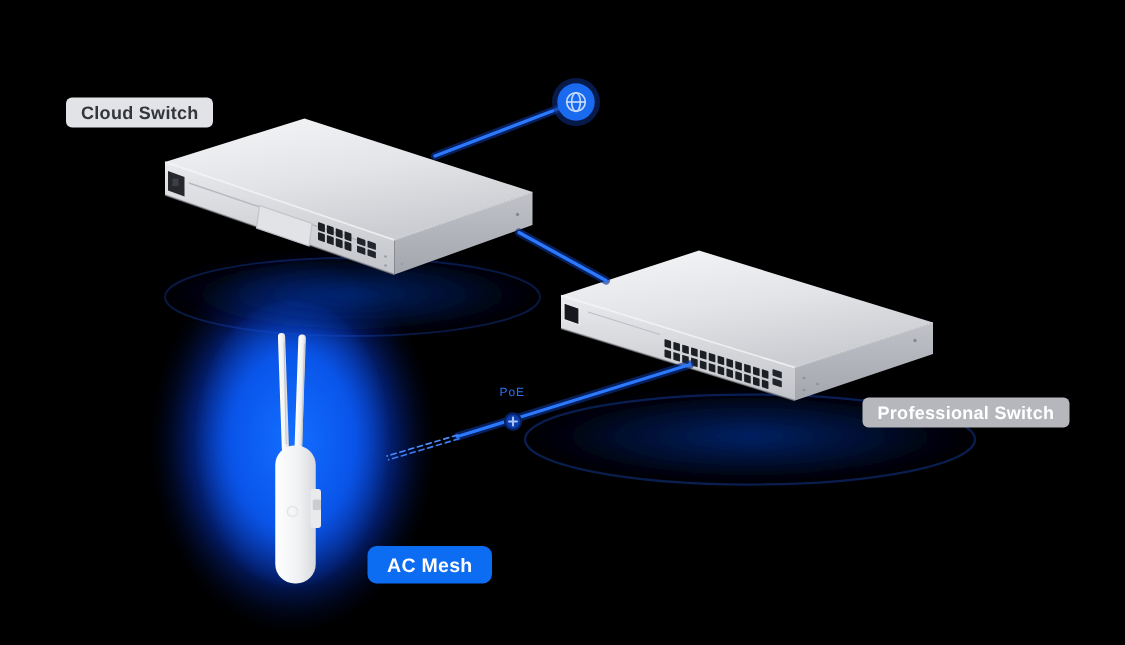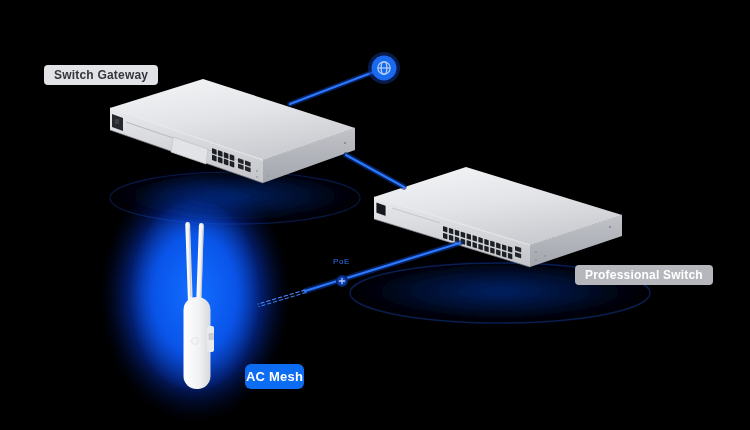--- a/index.html
+++ b/index.html
@@ -10,21 +10,21 @@
   }
   #stage svg{position:absolute;left:0;top:0;}
   .chip{
     position:absolute;display:inline-block;white-space:nowrap;
     border-radius:4px;padding:4px 10px;font-size:12px;font-weight:600;
     letter-spacing:.2px;line-height:1;
   }
   .chip-gateway{left:44px;top:65px;background:var(--gateway-label-bg,#e2e3e7);color:var(--gateway-label-text,#33363c);}
   .chip-switch{left:575px;top:265px;background:var(--switch-label-bg,#b5b7bc);color:var(--switch-label-text,#fff);}
   .chip-apmesh{left:245px;top:364px;background:var(--ap-label-bg,#0c6cf2);color:var(--ap-label-text,#fff);
-    border-radius:6px;padding:6px 1px;font-size:13px;font-weight:700;}
+    border-radius:6px;padding:6px 13px;font-size:13px;font-weight:700;}
   .poe-tag{
     position:absolute;left:333px;top:257px;font-size:8px;font-weight:400;
     letter-spacing:.6px;color:var(--poe-text,#2e71f5);
   }
 </style>
 </head>
 <body>
 
 <div id="stage">
 
@@ -209,18 +209,18 @@
     </g>
     <g>
       <rect x="183.5" y="297" width="27" height="92" rx="13" fill="url(#apBody)"></rect>
       <rect x="207" y="326" width="7" height="26" rx="2" fill="#e8eaec"></rect>
       <rect x="208.5" y="333" width="5.5" height="7" rx="1" fill="#c9ccd0"></rect>
       <circle cx="195" cy="341" r="3.4" fill="none" stroke="#e3e5e8" stroke-width="1"></circle>
     </g>
   </g>
 </svg>
 
-<div class="chip chip-gateway">Switch Gateway</div>
+<div class="chip chip-gateway">Cloud Switch</div>
 <div class="chip chip-switch">Professional Switch</div>
 <div class="chip chip-apmesh">AC Mesh</div>
 <div class="poe-tag">PoE</div>
 
 </div>
 
 </body></html>

